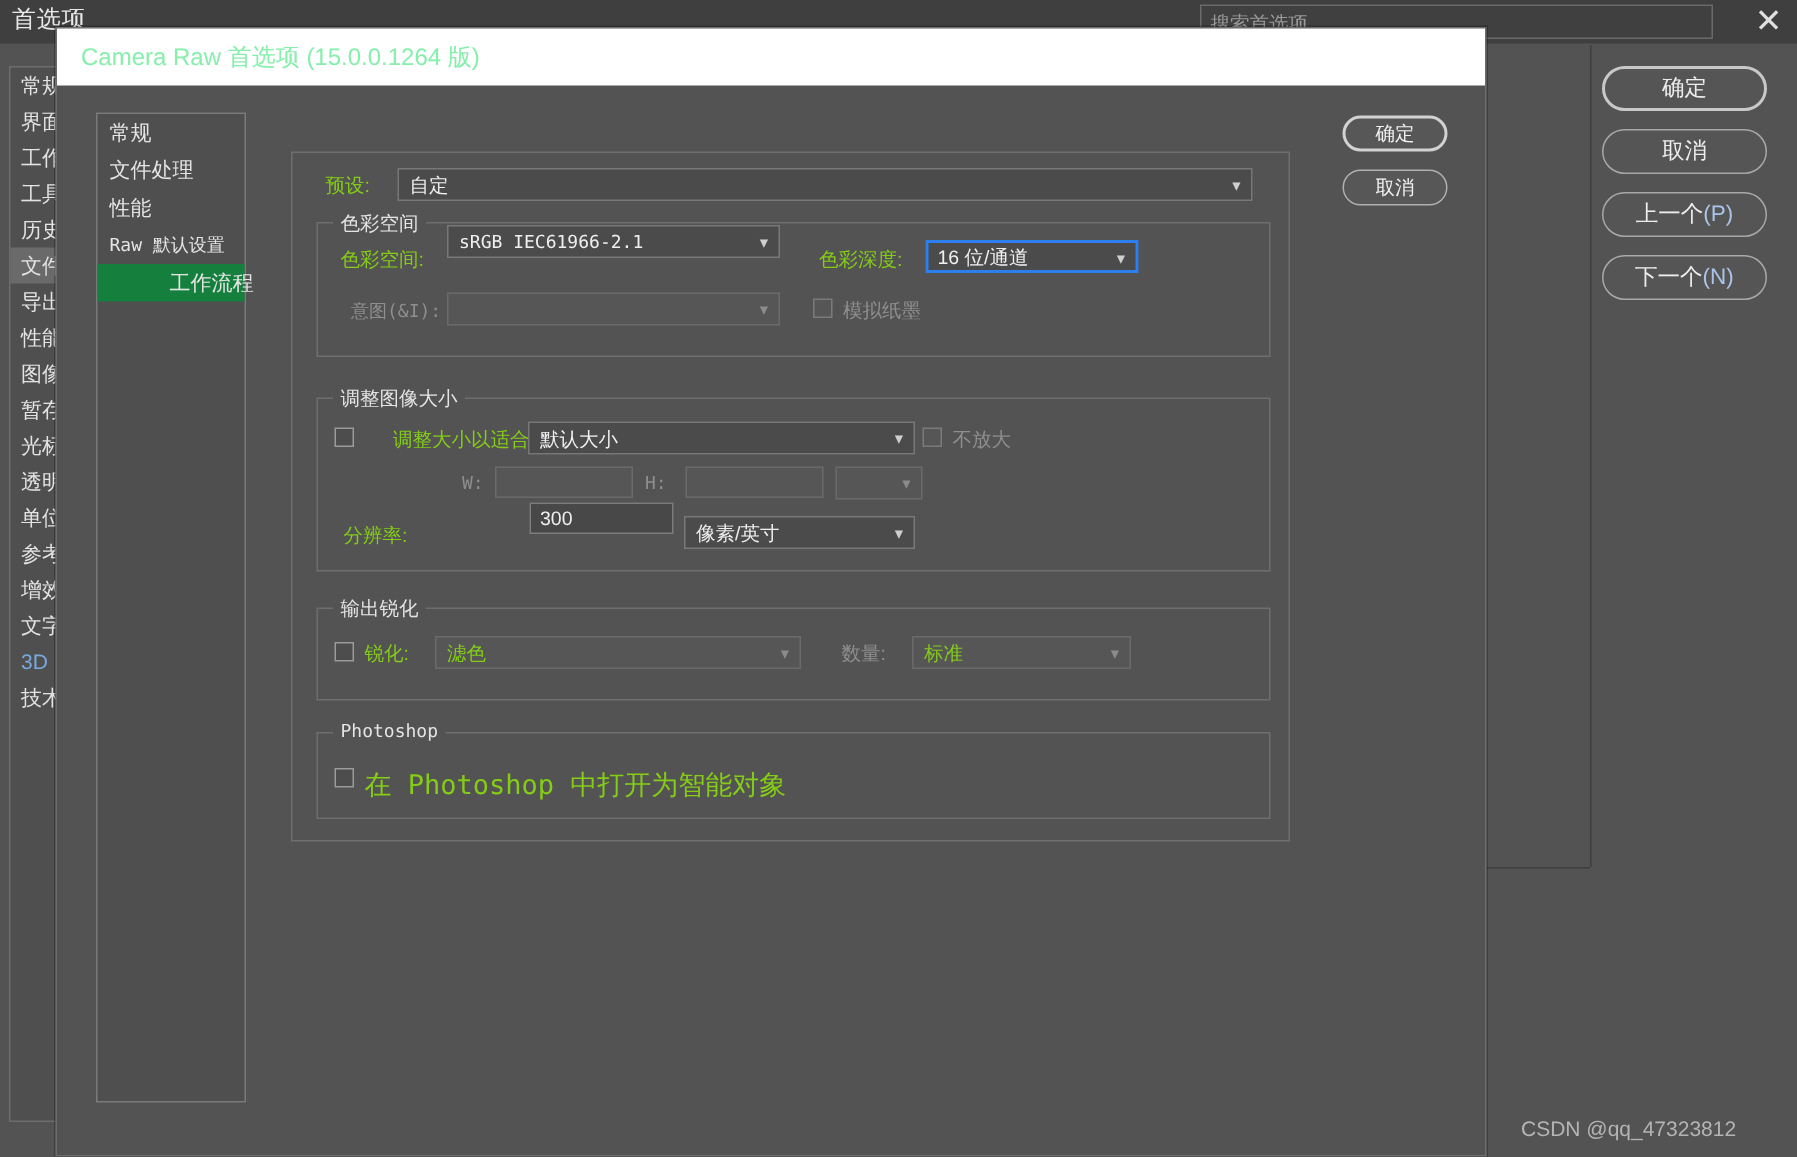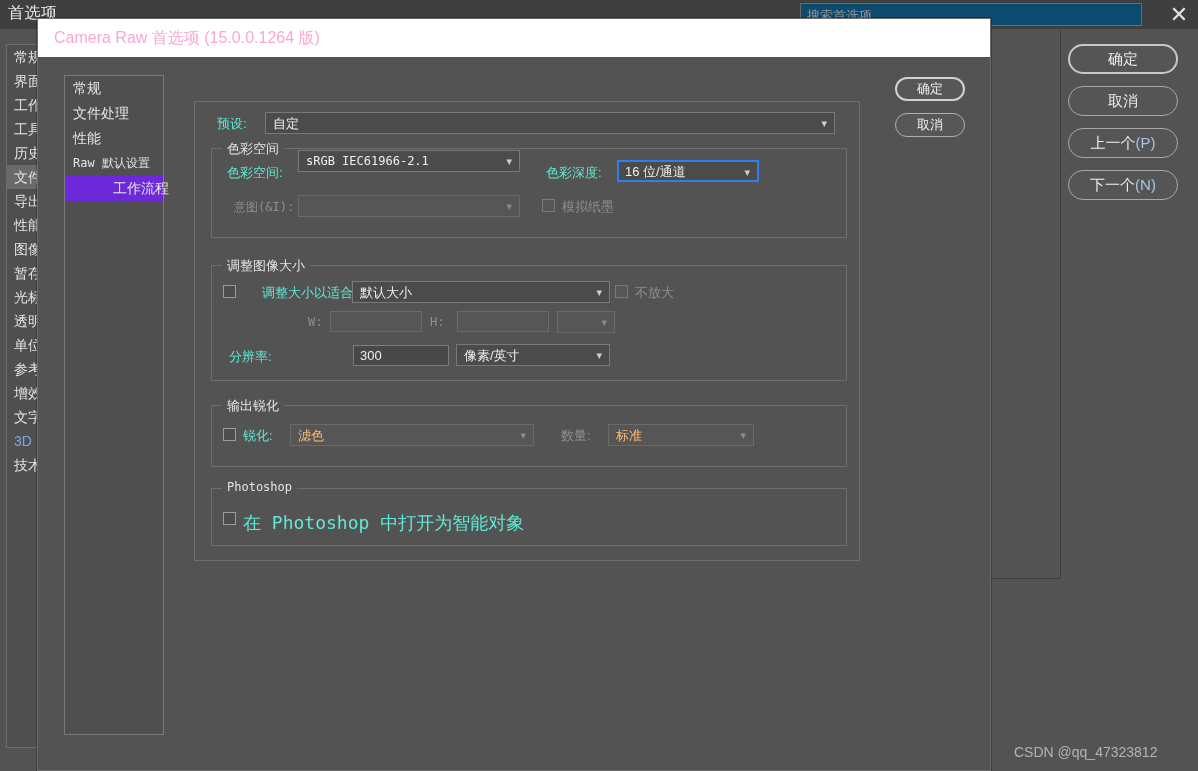--- a/index.html
+++ b/index.html
@@ -19,21 +19,21 @@
   .bg-titlebar {
     position: absolute; left: 0; top: 0; width: 1198px; height: 29px;
     background: #3f3f3f;
   }
   .bg-title {
     position: absolute; left: 8px; top: 3px;
     font-size: 16px; color: #e8e8e8; letter-spacing: 0.5px;
   }
   .bg-search {
     position: absolute; left: 800px; top: 3px; width: 342px; height: 23px;
-    background: #0c4a6e; border: 1px solid #6a6a6a;
+    background: #404040; border: 1px solid #6a6a6a;
   }
   .bg-search-ph {
     position: absolute; left: 6px; top: 3px;
     font-size: 13px; color: #9a9a9a;
   }
   .bg-close {
     position: absolute; left: 1160px; top: 0px; width: 38px; height: 29px;
     color: #e0e0e0; font-size: 22px; line-height: 29px; text-align: center;
     font-family: "DejaVu Sans", sans-serif;
   }
@@ -78,32 +78,32 @@
     position: absolute; left: 37px; top: 18px; width: 954px; height: 753px;
     background: #535353; border: 1px solid #6d6d6d;
     box-shadow: 0 0 0 1px rgba(0,0,0,0.25);
   }
   .dlg-titlebar {
     position: absolute; left: 0; top: 0; width: 952px; height: 38px;
     background: #ffffff;
   }
   .dlg-title {
     position: absolute; left: 16px; top: 9px;
-    font-size: 16px; color: #f9a8d4;
+    font-size: 16px; color: #86efac;
   }
 
   .dlg-sidebar {
     position: absolute; left: 26px; top: 56px; width: 100px; height: 660px;
     background: #4f4f4f; border: 1px solid #7a7a7a;
   }
   .dlg-side-item {
     height: 25px; line-height: 25px; padding-left: 8px;
     font-size: 14px; color: #e4e4e4; white-space: nowrap;
   }
-  .dlg-side-item.sel { background: #6d28d9; padding-left: 48px; }
+  .dlg-side-item.sel { background: #15803d; padding-left: 48px; }
   .mono { font-family: "DejaVu Sans Mono", monospace; font-size: 12px; }
 
   .dlg-ok-wrap { position: absolute; left: 857px; top: 58px; }
   .dlg-btn {
     width: 70px; height: 24px; margin-bottom: 12px;
     border: 1px solid #b0b0b0; border-radius: 12px;
     background: #575757; color: #f0f0f0;
     font-size: 13px; text-align: center; line-height: 22px;
   }
   .dlg-btn.primary { border: 2px solid #d2d2d2; line-height: 20px; }
@@ -111,37 +111,37 @@
   
   .gbox {
     position: absolute; border: 1px solid #6e6e6e;
   }
   .gbox > .legend {
     position: absolute; top: -9px; left: 10px;
     background: #535353; padding: 0 5px;
     font-size: 13px; color: #e4e4e4; white-space: nowrap;
   }
   .lbl {
-    position: absolute; font-size: 13px; color: #5eead4; white-space: nowrap;
+    position: absolute; font-size: 13px; color: #84cc16; white-space: nowrap;
   }
   .lbl.dim { color: #8e8e8e; }
   .lbl.mono-s { font-family: "DejaVu Sans Mono", monospace; font-size: 12px; }
 
   .sel-ctl {
     position: absolute; background: #4b4b4b; border: 1px solid #787878;
     height: 22px; color: #efefef; font-size: 13px;
   }
   .sel-ctl .txt { position: absolute; left: 7px; top: 2px; white-space: nowrap; }
   .sel-ctl .txt.mono-v { font-family: "DejaVu Sans Mono", monospace; font-size: 12px; top: 3px; }
   .sel-ctl .arrow {
     position: absolute; right: 7px; top: 4px;
     font-size: 11px; color: #cfcfcf; font-family: "DejaVu Sans", sans-serif;
   }
   .sel-ctl.disabled { background: #565656; border-color: #6a6a6a; }
-  .sel-ctl.disabled .txt { color: #fdba74; }
+  .sel-ctl.disabled .txt { color: #84cc16; }
   .sel-ctl.disabled .arrow { color: #8c8c8c; }
   .sel-ctl.focus { border: 2px solid #2d7ff0; }
   .sel-ctl.focus .txt { left: 6px; top: 1px; }
 
   .txt-ctl {
     position: absolute; background: #484848; border: 1px solid #7c7c7c;
     height: 21px; color: #efefef; font-size: 13px;
   }
   .txt-ctl .v { position: absolute; left: 6px; top: 2px; }
   .txt-ctl.empty { background: #565656; border-color: #6a6a6a; }
@@ -268,21 +268,21 @@
         <div class="lbl dim mono-s" style="left:218px; top:49px;">H:</div>
         <div class="txt-ctl empty" style="left:245px; top:45px; width:92px;">
           <div class="v"></div>
         </div>
         <div class="sel-ctl disabled" style="left:345px; top:45px; width:58px;">
           <div class="txt"></div>
           <div class="arrow">▾</div>
         </div>
 
         <div class="lbl" style="left:17px; top:82px;">分辨率:</div>
-        <div class="txt-ctl" style="left:141px; top:79px; width:96px;">
+        <div class="txt-ctl" style="left:141px; top:69px; width:96px;">
           <div class="v">300</div>
         </div>
         <div class="sel-ctl" style="left:244px; top:78px; width:154px;">
           <div class="txt">像素/英寸</div>
           <div class="arrow">▾</div>
         </div>
       </div>
 
       <div class="gbox" style="left:16px; top:303px; width:636px; height:62px;">
         <div class="legend">输出锐化</div>

